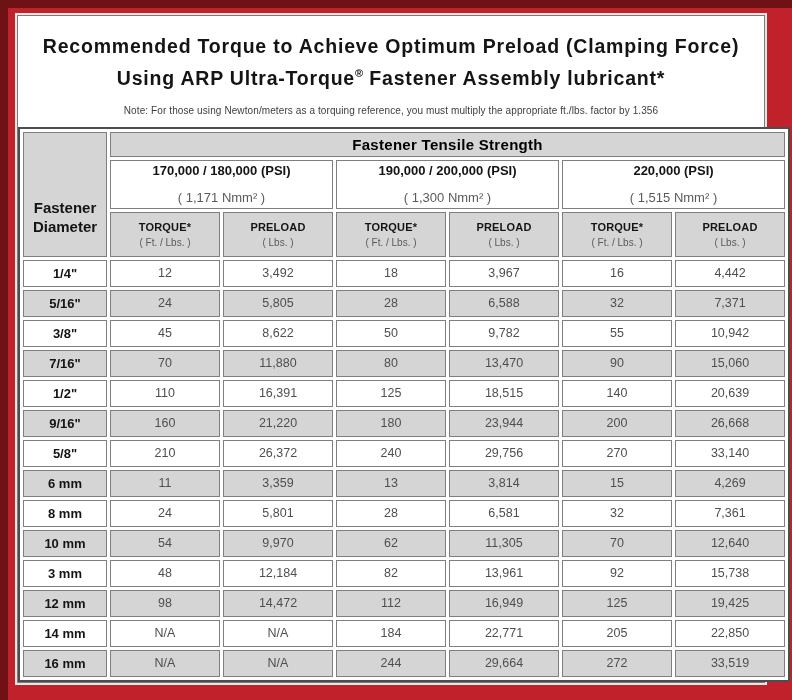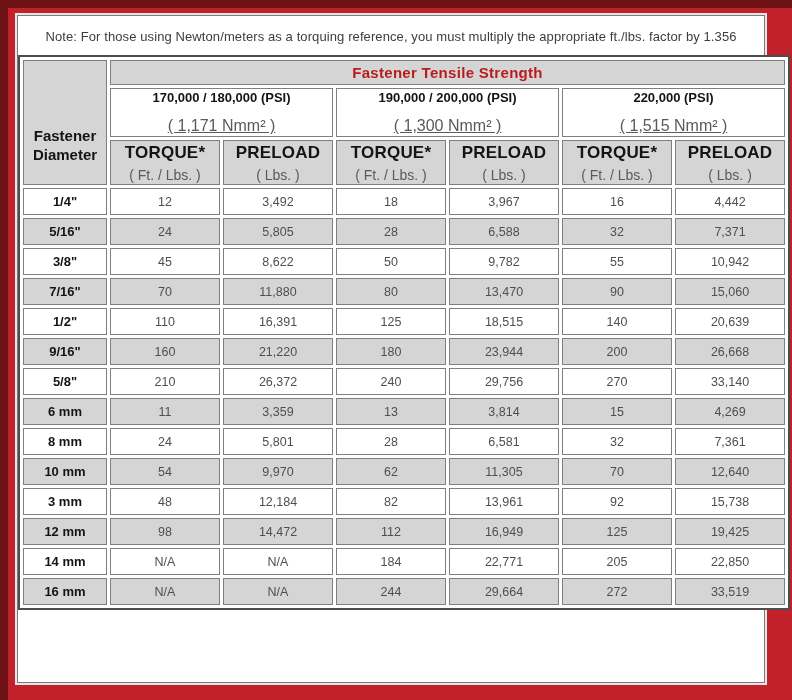--- a/index.html
+++ b/index.html
@@ -16,57 +16,61 @@
     position:absolute;left:17px;top:15px;width:748px;height:668px;
     background:#ffffff;border:1px solid #7a7a7a;box-sizing:border-box;
     box-shadow:0 0 0 2px #e9e7e5;
   }
   .title{
     margin-top:17px;text-align:center;font-weight:bold;color:#141414;
     font-size:19.5px;line-height:27px;letter-spacing:0.8px;white-space:nowrap;
   }
   .title .reg{font-size:11px;vertical-align:super;letter-spacing:0;}
   .note{
-    margin-top:13px;text-align:center;font-size:13px;color:#3d3d3d;letter-spacing:0.1px;
+    margin-top:13px;text-align:center;font-size:10px;color:#3d3d3d;letter-spacing:0.1px;
   }
   table.torque{
     width:744px;margin:11px auto 0 auto;
     border-collapse:separate;border-spacing:3px;
     border:2px solid #4d4d4d;background:#ffffff;
     table-layout:fixed;
   }
   th,td{border:1px solid #7f7f7f;text-align:center;vertical-align:middle;padding:0;}
   th.corner{
     background:#d5d5d5;vertical-align:bottom;
     font-size:15px;line-height:19px;font-weight:bold;color:#141414;
     padding-bottom:20px;
   }
   th.tensile{
     background:#d5d5d5;height:23px;
-    font-size:15px;font-weight:bold;color:#b91c1c;letter-spacing:0.3px;
+    font-size:15px;font-weight:bold;color:#000000;letter-spacing:0.3px;
   }
   th.psi-cell{background:#ffffff;height:47px;font-weight:normal;}
   .psi{font-size:13px;font-weight:bold;color:#141414;text-align:center;}
-  .nmm{font-size:16px;color:#5a5a5a;margin-top:12px;text-decoration:underline;}
+  .nmm{font-size:13px;color:#5a5a5a;margin-top:12px;}
   th.sub-cell{background:#d5d5d5;height:43px;font-weight:normal;}
-  .sub{font-size:17px;font-weight:bold;color:#141414;letter-spacing:0.2px;}
-  .unit{font-size:14px;color:#5a5a5a;margin-top:4px;}
+  .sub{font-size:11px;font-weight:bold;color:#141414;letter-spacing:0.2px;}
+  .unit{font-size:10px;color:#5a5a5a;margin-top:4px;}
   tbody td{height:25px;font-size:12.5px;color:#4f4f4f;background:#ffffff;}
   tbody td.diam{font-size:13px;font-weight:bold;color:#141414;}
   tbody tr.alt td{background:#d5d5d5;}
 </style>
 </head>
 <body>
 
 <div id="app">
   <div class="edge-top"></div>
   <div class="edge-left"></div>
 
   <div class="panel">
 
+    <div class="title">
+      <div>Recommended Torque to Achieve Optimum Preload (Clamping Force)</div>
+      <div><span>Using ARP Ultra-Torque</span><span class="reg">®</span><span> Fastener Assembly lubricant*</span></div>
+    </div>
 
     <div class="note">Note: For those using Newton/meters as a torquing reference, you must multiply the appropriate ft./lbs. factor by 1.356</div>
 
     <table class="torque">
       <colgroup>
         <col style="width:84px">
         <col style="width:110px">
           <col style="width:110px">
         <col style="width:110px">
           <col style="width:110px">

